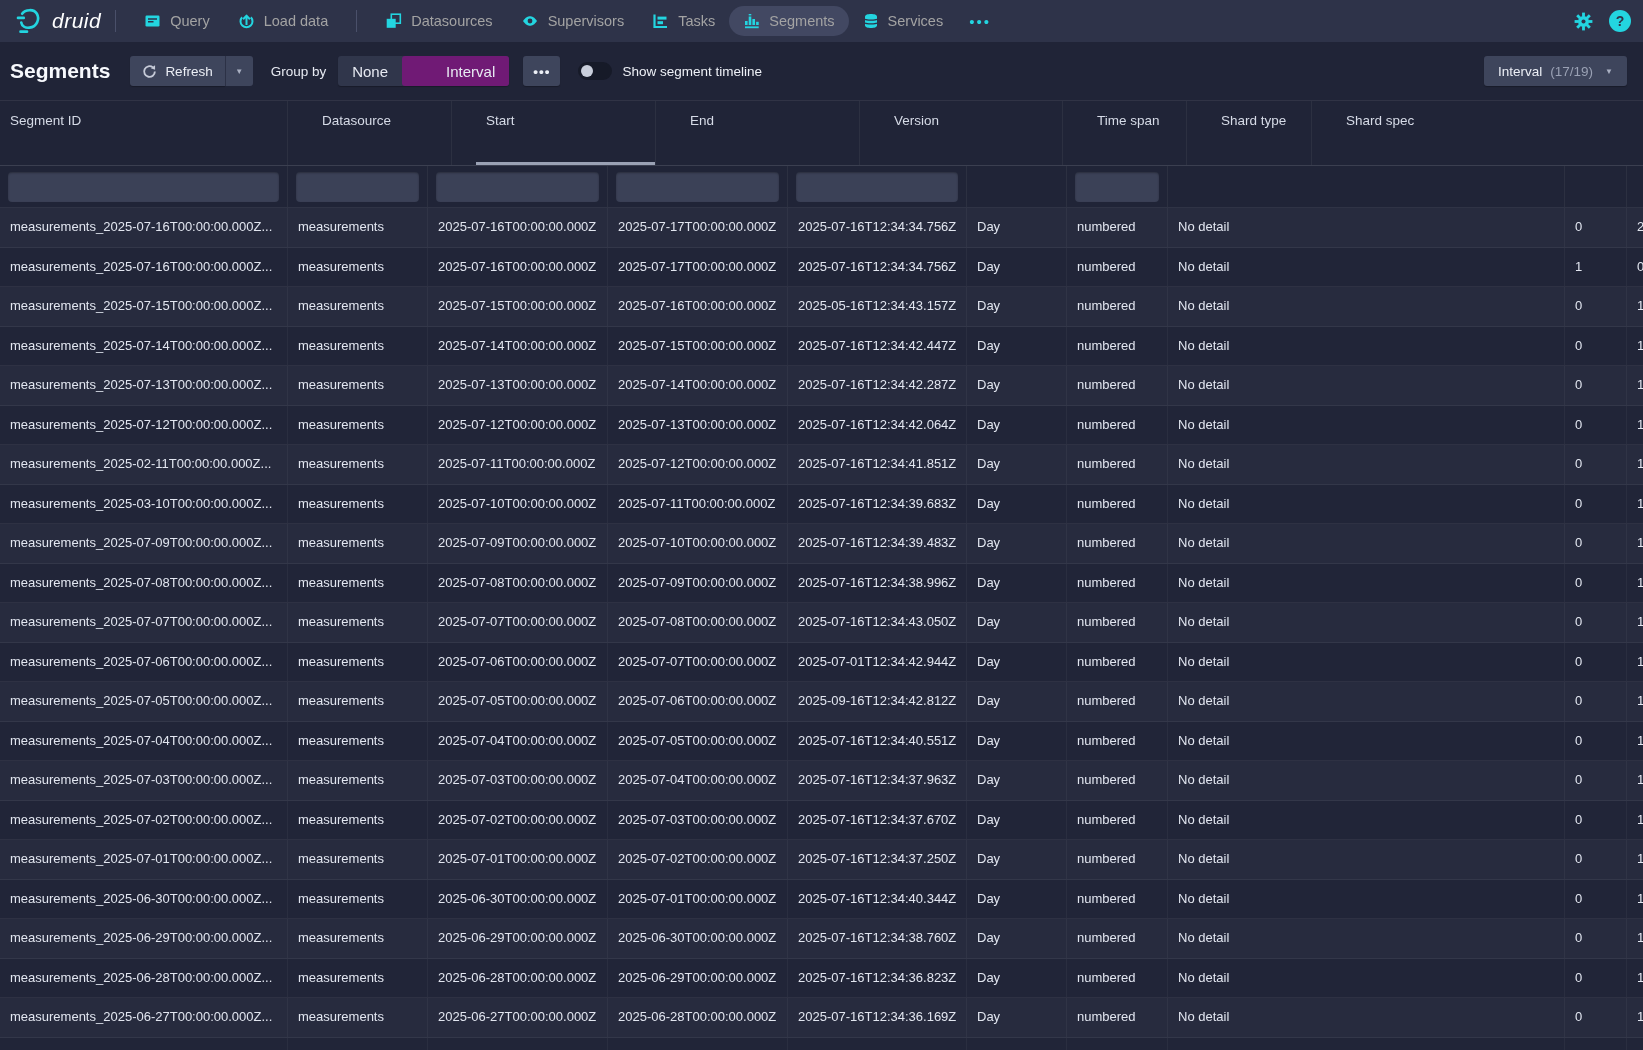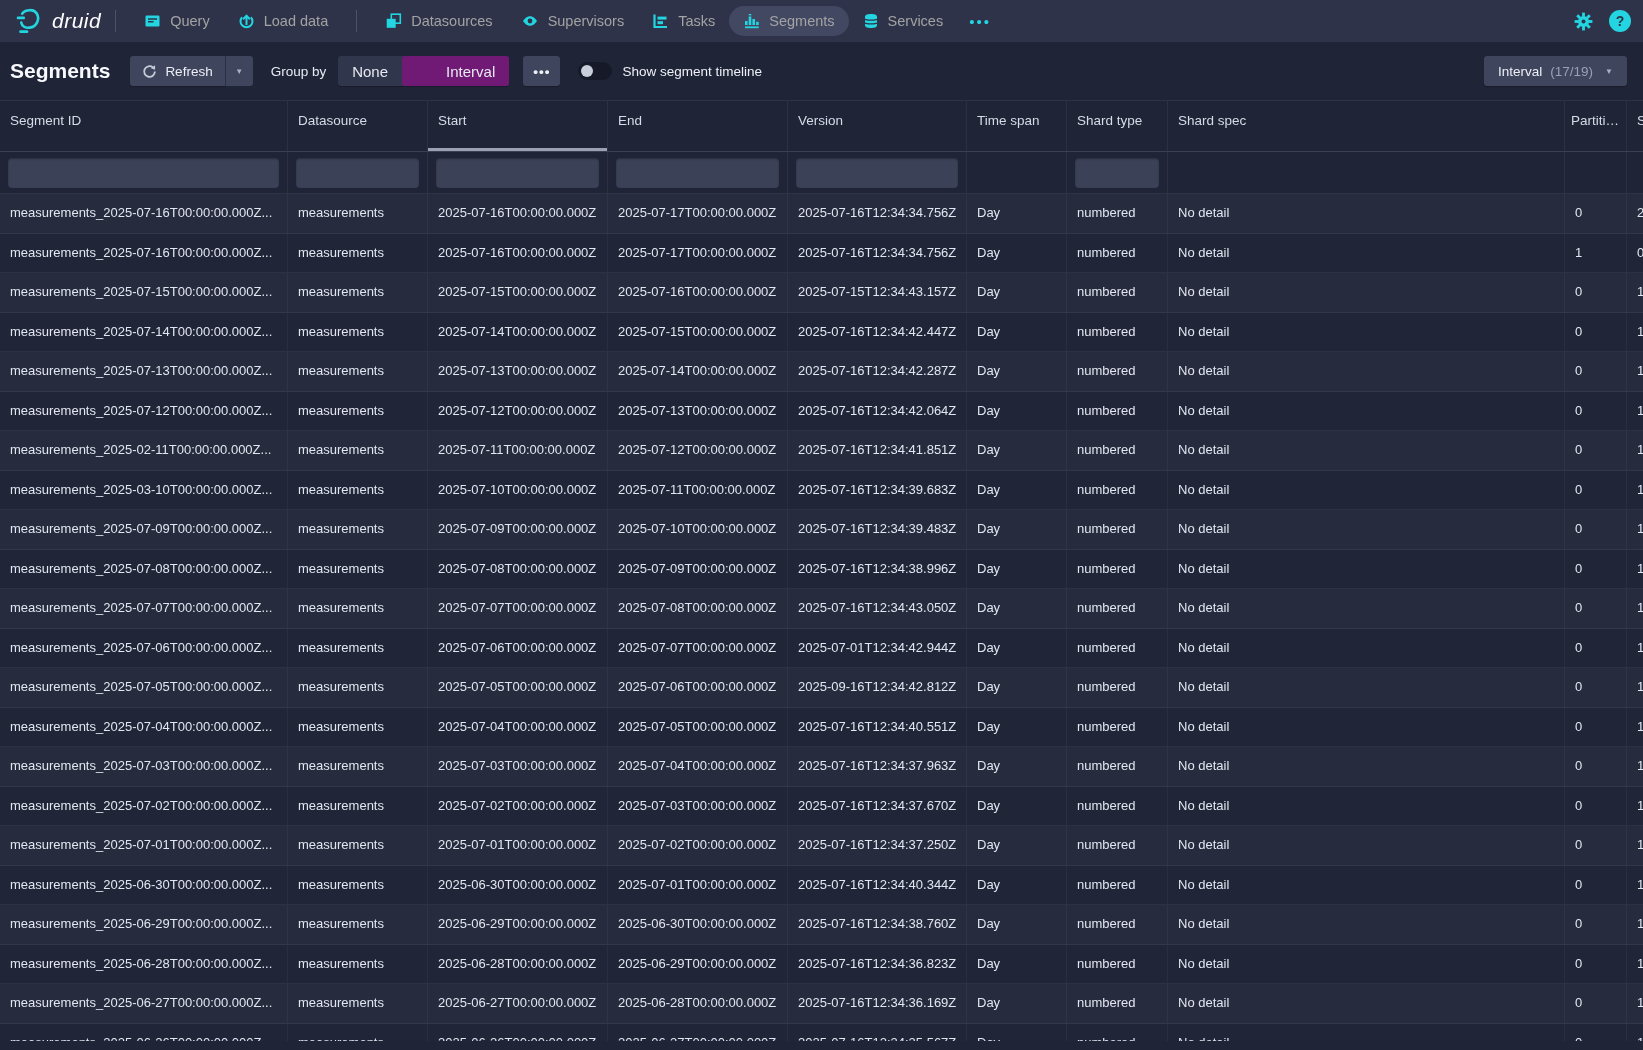--- a/index.html
+++ b/index.html
@@ -40,21 +40,21 @@
   .switch { margin-left:18px; width:34px; height:18px; border-radius:10px; background:#161a28;
     position:relative; cursor:pointer; flex:none; }
   .switch .knob { position:absolute; left:3px; top:3px; width:12px; height:12px; border-radius:50%; background:#c9cedb; }
   .switch-label { font-size:13.5px; color:#eef1f7; margin-left:10px; }
   .toolbar-right { margin-left:auto; margin-right:6px; }
   .dim { color:#9aa1b4; }
   .caret-glyph { font-size:8px; color:#aab0c2; margin-left:4px; }
 
   
   .grid { display:grid; grid-template-columns:288px 140px 180px 180px 179px 100px 101px 397px 62px 80px; }
-  .thead { height:52px; border-top:1px solid rgba(255,255,255,.07); border-bottom:1px solid rgba(255,255,255,.12); }
+  .thead { height:66px; border-top:1px solid rgba(255,255,255,.07); border-bottom:1px solid rgba(255,255,255,.12);gap:24px; }
   .th { padding:12px 10px 0 10px; font-size:13.5px; color:#d6dbe7; position:relative; cursor:pointer;
     border-right:1px solid rgba(255,255,255,.055); overflow:hidden; white-space:nowrap; text-overflow:ellipsis; }
   .th.sorted:after { content:""; position:absolute; left:0; right:0; bottom:0; height:3px; background:#9aa1b4; }
   .tfilters { height:42px; border-bottom:1px solid rgba(255,255,255,.07); }
   .tf { padding:6px 8px 0 8px; border-right:1px solid rgba(255,255,255,.055); }
   .tf input { width:100%; height:30px; background:#3b4157; border:none; border-radius:4px;
     box-shadow:inset 0 1px 2px rgba(0,0,0,.3); color:#eceff6; font-family:inherit; font-size:13px; padding:0 8px; outline:none; }
   .tbody { height:847px; overflow:hidden; }
   .tr { height:39.5px; border-bottom:1px solid rgba(255,255,255,.06); cursor:pointer; background:#212538; }
   .tr:nth-child(odd) { background:#272b3e; }
@@ -262,21 +262,21 @@
       <div class="td">No detail</div>
       <div class="td">1</div>
       <div class="td" style="border-right:none;">0</div>
     </div>
 
     <div class="grid tr">
       <div class="td">measurements_2025-07-15T00:00:00.000Z...</div>
       <div class="td">measurements</div>
       <div class="td">2025-07-15T00:00:00.000Z</div>
       <div class="td">2025-07-16T00:00:00.000Z</div>
-      <div class="td">2025-07-15T12:34:43.157Z</div>
+      <div class="td">2025-05-16T12:34:43.157Z</div>
       <div class="td">Day</div>
       <div class="td">numbered</div>
       <div class="td">No detail</div>
       <div class="td">0</div>
       <div class="td" style="border-right:none;">1</div>
     </div>
 
     <div class="grid tr">
       <div class="td">measurements_2025-07-14T00:00:00.000Z...</div>
       <div class="td">measurements</div>

